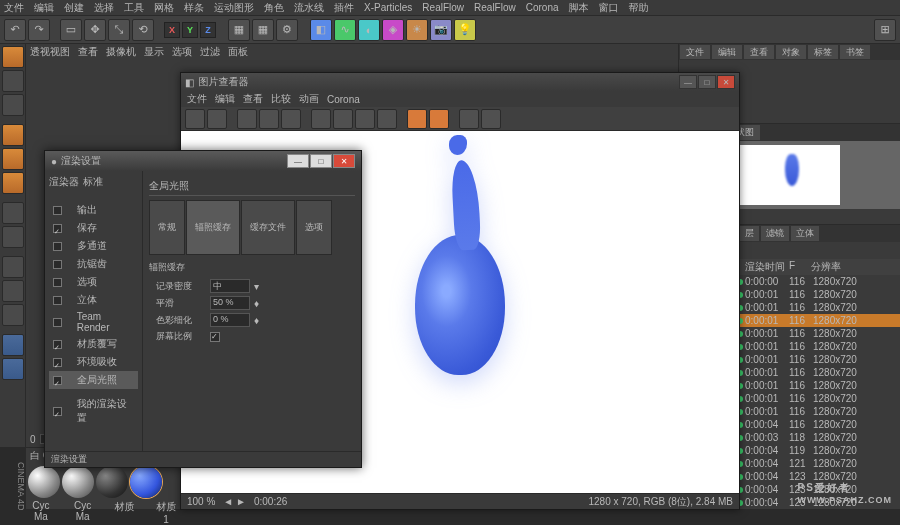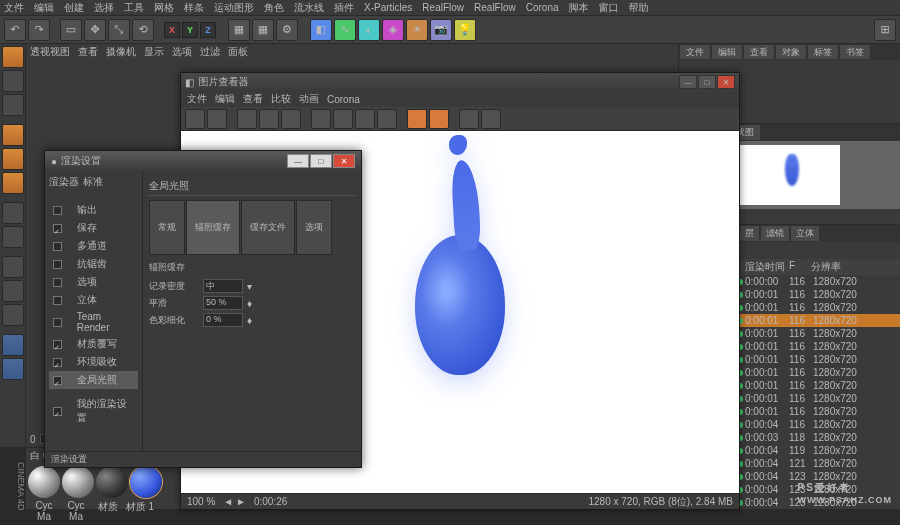--- a/index.html
+++ b/index.html
@@ -79,32 +79,32 @@
 .rs-left .item.orange{color:#e8a85a}
 .rs-left .cb{width:9px;height:9px;border:1px solid #777;background:#2a2a2a}
 .rs-left .cb.on::after{content:"✓";font-size:7px;color:#ccc}
 .rs-left .btns{margin-top:30px;display:flex;gap:2px}
 .rs-left .btn{padding:2px 6px;background:#505050;border:1px solid #2a2a2a;font-size:9px}
 .rs-right{flex:1;padding:6px;font-size:9px}
 .rs-right .hdr{padding:2px 0;border-bottom:1px solid #555;margin-bottom:4px}
 .rs-right .tabs{display:flex;gap:1px;margin-bottom:4px}
 .rs-right .tab{padding:20px 8px;background:#4a4a4a;border:1px solid #2a2a2a;font-size:9px}
 .rs-right .tab.active{background:#5a5a5a}
-.rs-right .field{display:flex;align-items:center;gap:4px;margin:3px 0}
+.rs-right .field{display:flex;align-items:center;gap:4px;margin:3px 7px}
 .rs-right .label{width:50px;font-size:9px}
 .rs-right .input{width:40px;height:14px;background:#2a2a2a;border:1px solid #555;padding:0 2px;font-size:9px}
 .rs-right .cbx{width:10px;height:10px;border:1px solid #777;background:#2a2a2a}
 .rs-right .cbx.on::after{content:"✓";font-size:8px;color:#ccc;display:block;line-height:8px}
 .rs-status{height:16px;background:#3a3a3a;border-top:1px solid #2a2a2a;padding:0 6px;display:flex;align-items:center;font-size:9px}
 .mat-panel{position:absolute;left:26px;bottom:16px;width:155px;height:62px;background:#3a3a3a;border-top:1px solid #2a2a2a}
 .mat-tabs{display:flex;gap:6px;padding:1px 4px;font-size:9px}
 .mat-balls{display:flex;gap:2px;padding:2px}
 .mat-ball{width:32px;height:32px;border-radius:50%;background:radial-gradient(circle at 30% 30%,#fff,#888 60%,#444)}
 .mat-ball.sel{box-shadow:0 0 0 1px #e8a85a}
-.mat-names{display:flex;gap:0;padding:0 2px;font-size:8px}
+.mat-names{display:flex;gap:16px;padding:0 2px;font-size:8px}
 .mat-names span{width:32px;text-align:center}
 .timeline{position:absolute;left:26px;bottom:78px;right:222px;height:16px;background:#3a3a3a;display:flex;align-items:center;padding:0 4px;gap:4px;font-size:9px}
 .timeline .track{flex:1;height:10px;background:#2a2a2a;border:1px solid #555}
 .c4d-label{position:absolute;left:0;bottom:0;width:26px;height:78px;background:#2a2a2a;writing-mode:vertical-rl;text-align:center;font-size:9px;padding:4px 0;color:#888}
 ::-webkit-scrollbar{width:10px;background:#333}
 ::-webkit-scrollbar-thumb{background:#555}
 </style>
 </head>
 <body>
 
@@ -548,20 +548,24 @@
       <div class="field">
         <span class="label">平滑</span>
         <span class="input">50 %</span>
           <span>♦</span>
       </div>
       <div class="field">
         <span class="label">色彩细化</span>
         <span class="input">0 %</span>
           <span>♦</span>
       </div>
+      <div class="field">
+        <span class="label">屏幕比例</span>
+        <span class="cbx on"></span>
+      </div>
     </div>
   </div>
   <div class="rs-status">渲染设置</div>
 </div>
 
 <div class="watermark">
   <div>PS爱好者</div>
   <div class="sub">WWW.PSAHZ.COM</div>
 </div>
 

